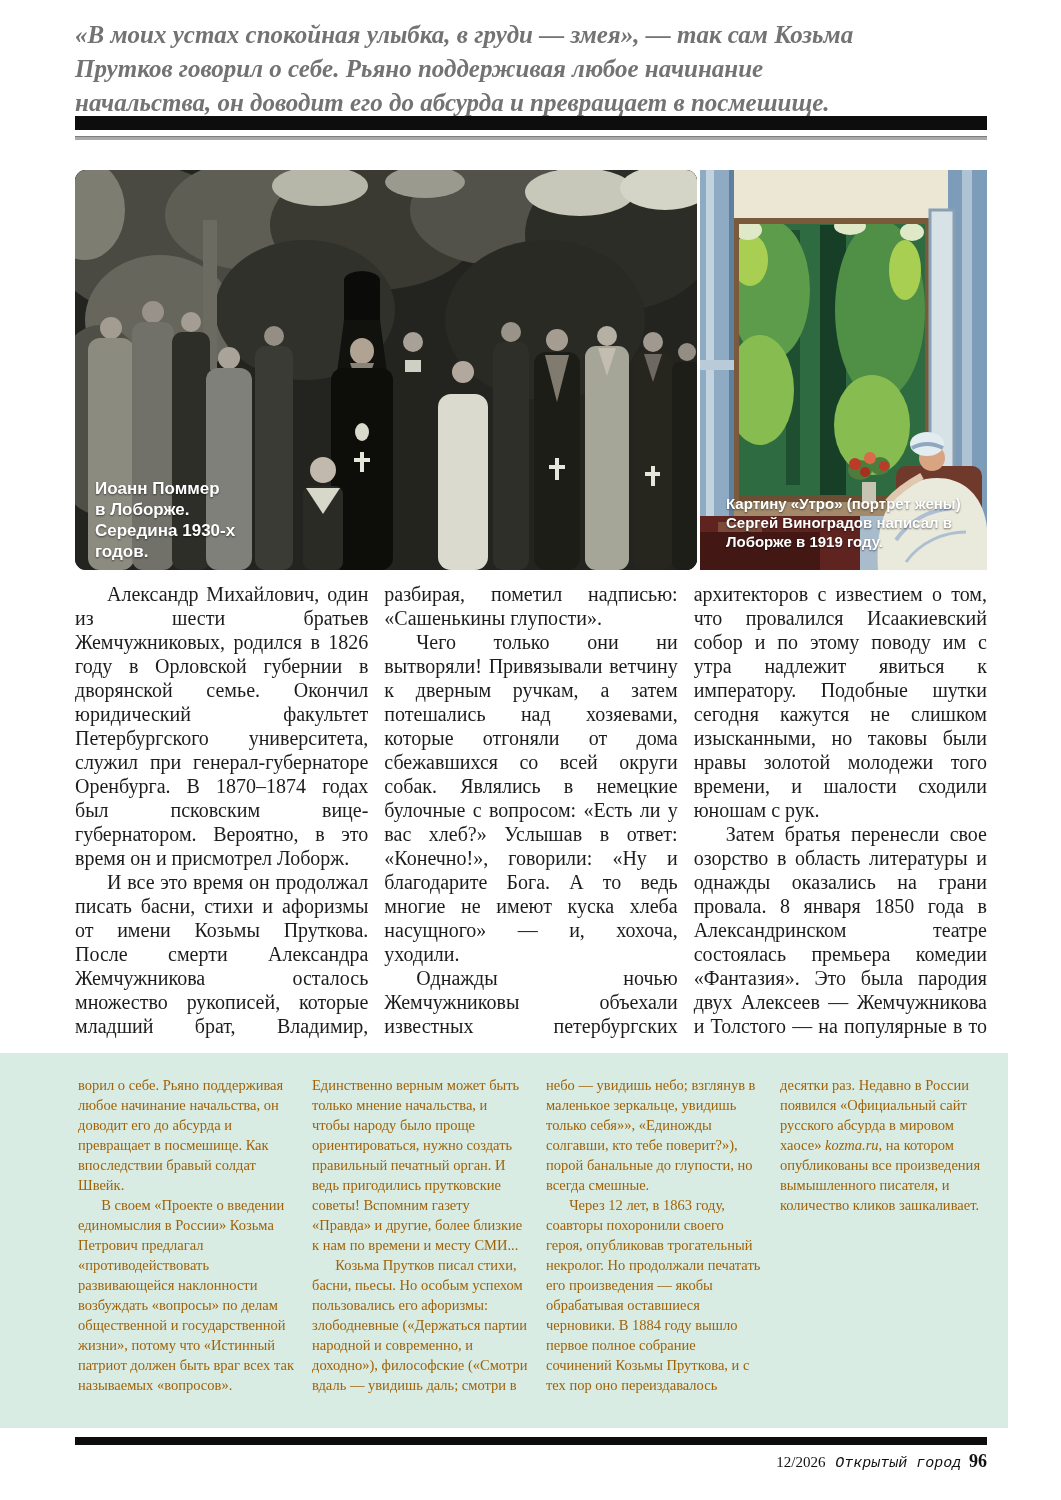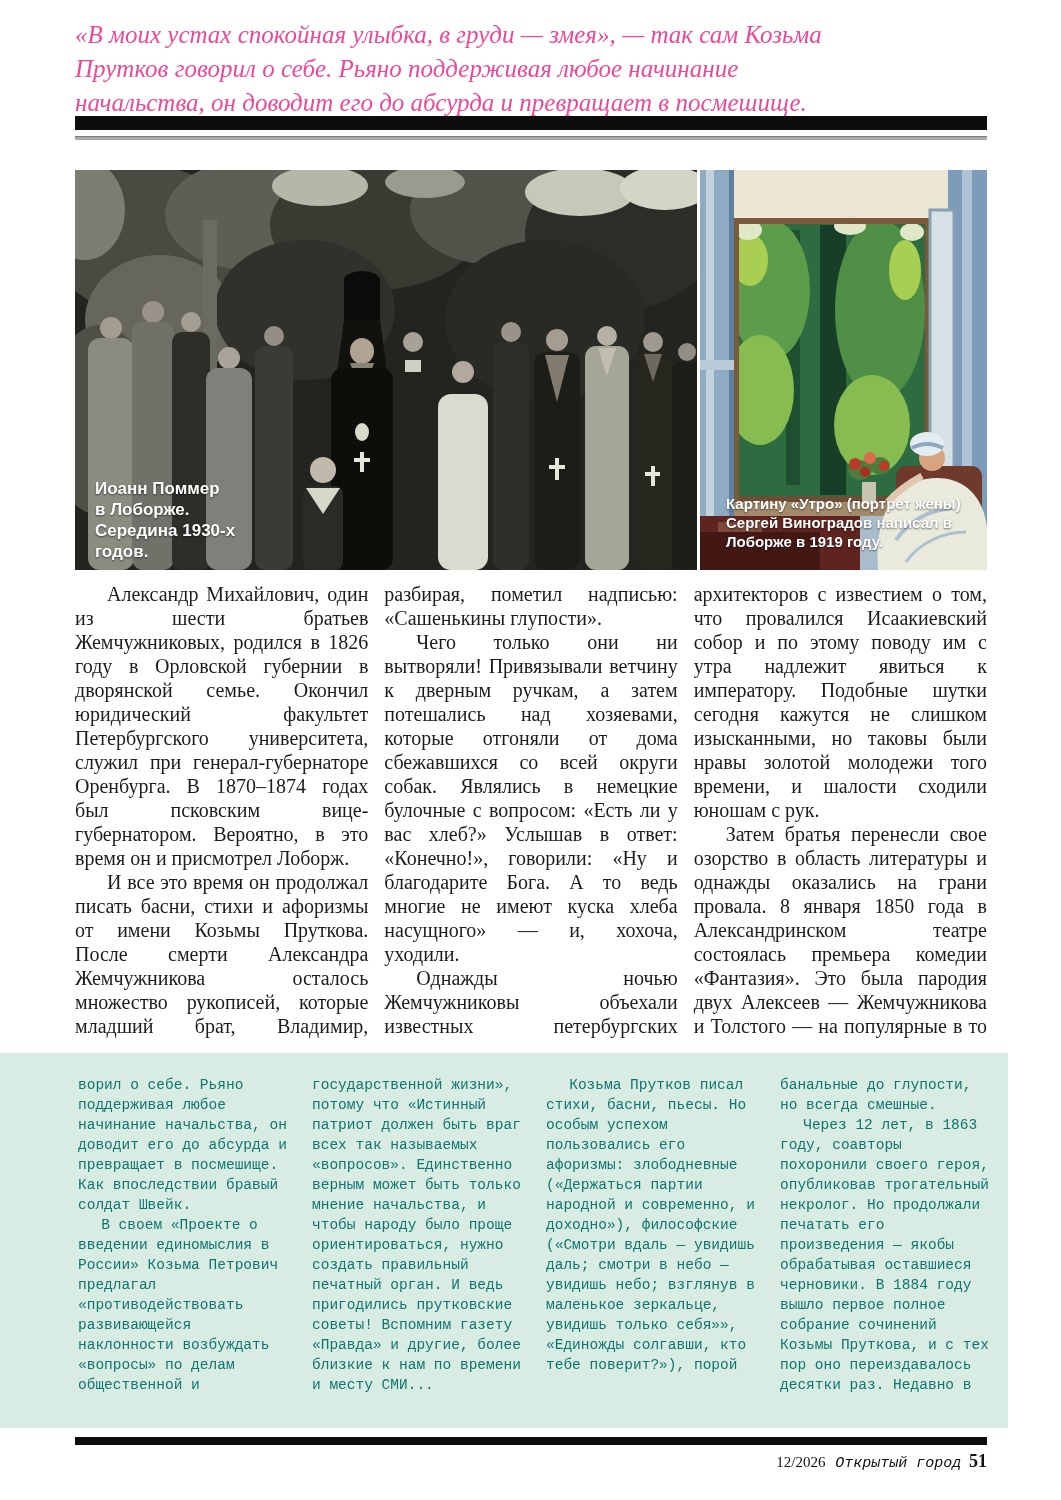--- a/index.html
+++ b/index.html
@@ -1,45 +1,45 @@
 <!DOCTYPE html>
 <html><head>
 <meta charset="utf-8">
 <style>
   html,body{margin:0;padding:0;background:#888;}
   .page{position:relative;width:1061px;height:1500px;background:#ffffff;overflow:hidden;
         font-family:"Liberation Serif",serif;color:#1c1c1c;margin:0 auto;}
   
   .quote{position:absolute;left:75px;top:18px;width:880px;
-         font-style:italic;font-size:25px;line-height:34px;white-space:pre-line;color:#ec4899;}
+         font-style:italic;font-size:25px;line-height:34px;white-space:pre-line;color:#737373;font-weight:bold;}
   .rule-black{position:absolute;left:75px;top:116px;width:912px;height:14px;background:#0d0d0d;}
   .rule-gray{position:absolute;left:75px;top:136px;width:912px;height:3px;background:#a9a9a9;border-top:1px solid #7d7d7d;}
   
   .photos{position:absolute;left:75px;top:170px;width:912px;height:400px;display:flex;gap:3px;}
   figure{margin:0;position:relative;overflow:hidden;}
-  .photo-left{width:622px;height:400px;background:#23241f;}
+  .photo-left{width:622px;height:400px;background:#23241f;border-radius:11px;}
   .photo-right{width:287px;height:400px;background:#a8bccc;}
   figure svg{position:absolute;inset:0;width:100%;height:100%;}
   .cap{position:absolute;color:#ffffff;font-family:"Liberation Sans",sans-serif;font-weight:bold;
        white-space:pre-line;text-shadow:0 1px 2px rgba(0,0,0,.55);}
   .cap-left{left:20px;top:308px;font-size:17px;line-height:21px;}
   .cap-right{left:26px;top:324px;font-size:15px;line-height:19px;}
   
   .article{position:absolute;left:75px;top:582px;width:912px;height:466px;overflow:hidden;
            column-count:3;column-gap:16px;column-fill:auto;
            font-size:20px;line-height:24px;text-align:justify;}
   .article p,.sidebar-inner p{margin:0;hyphens:none;}
   .indent{text-indent:1.6em;}
   .cont{text-indent:0;}
   
   .sidebar{position:absolute;left:0;top:1053px;width:1008px;height:375px;background:#d8ece4;}
   .sidebar-inner{position:absolute;left:78px;top:22px;width:918px;height:332px;overflow:hidden;
                  column-count:4;column-gap:18px;column-fill:auto;
-                 font-family:Liberation Mono, monospace;font-size:14.5px;line-height:20px;
-                 color:#0f766e;text-align:left;}
+                 font-family:Liberation Serif, serif;font-size:14.5px;line-height:20px;
+                 color:#a16207;text-align:left;}
   .site{font-style:italic;}
   
   .footer-bar{position:absolute;left:75px;top:1437px;width:912px;height:8px;background:#0d0d0d;}
   .footer{position:absolute;left:75px;top:1451px;width:912px;text-align:right;font-size:15px;color:#111;}
   .footer .mag{font-style:italic;margin-left:6px;font-family:Liberation Mono, monospace;}
   .footer .pn{font-weight:bold;font-size:18px;margin-left:4px;}
 </style>
 </head>
 <body>
 
@@ -204,16 +204,16 @@
       <p class="indent">Козьма Прутков писал стихи, басни, пьесы. Но особым успехом пользовались его афоризмы: злободневные («Держаться партии народной и современно, и доходно»), философские («Смотри вдаль — увидишь даль; смотри в небо — увидишь небо; взглянув в маленькое зеркальце, увидишь только себя»», «Единожды солгавши, кто тебе поверит?»), порой банальные до глупости, но всегда смешные.</p>
       <p class="indent"><span>Через 12 лет, в 1863 году, соавторы похоронили своего героя, опубликовав трогательный некролог. Но продолжали печатать его произведения — якобы обрабатывая оставшиеся черновики. В 1884 году вышло первое полное собрание сочинений Козьмы Пруткова, и с тех пор оно переиздавалось десятки раз. Недавно в России появился «Официальный сайт русского абсурда в мировом хаосе» </span><span class="site">kozma.ru</span><span>, на котором опубликованы все произведения вымышленного писателя, и количество кликов зашкаливает.</span></p>
 
     </div>
   </div>
 
   <div class="footer-bar"></div>
   <div class="footer">
     <span>12/2026</span>
     <span class="mag">Открытый город</span>
-    <span class="pn">51</span>
+    <span class="pn">96</span>
   </div>
 
 </div>
 
 </body></html>

